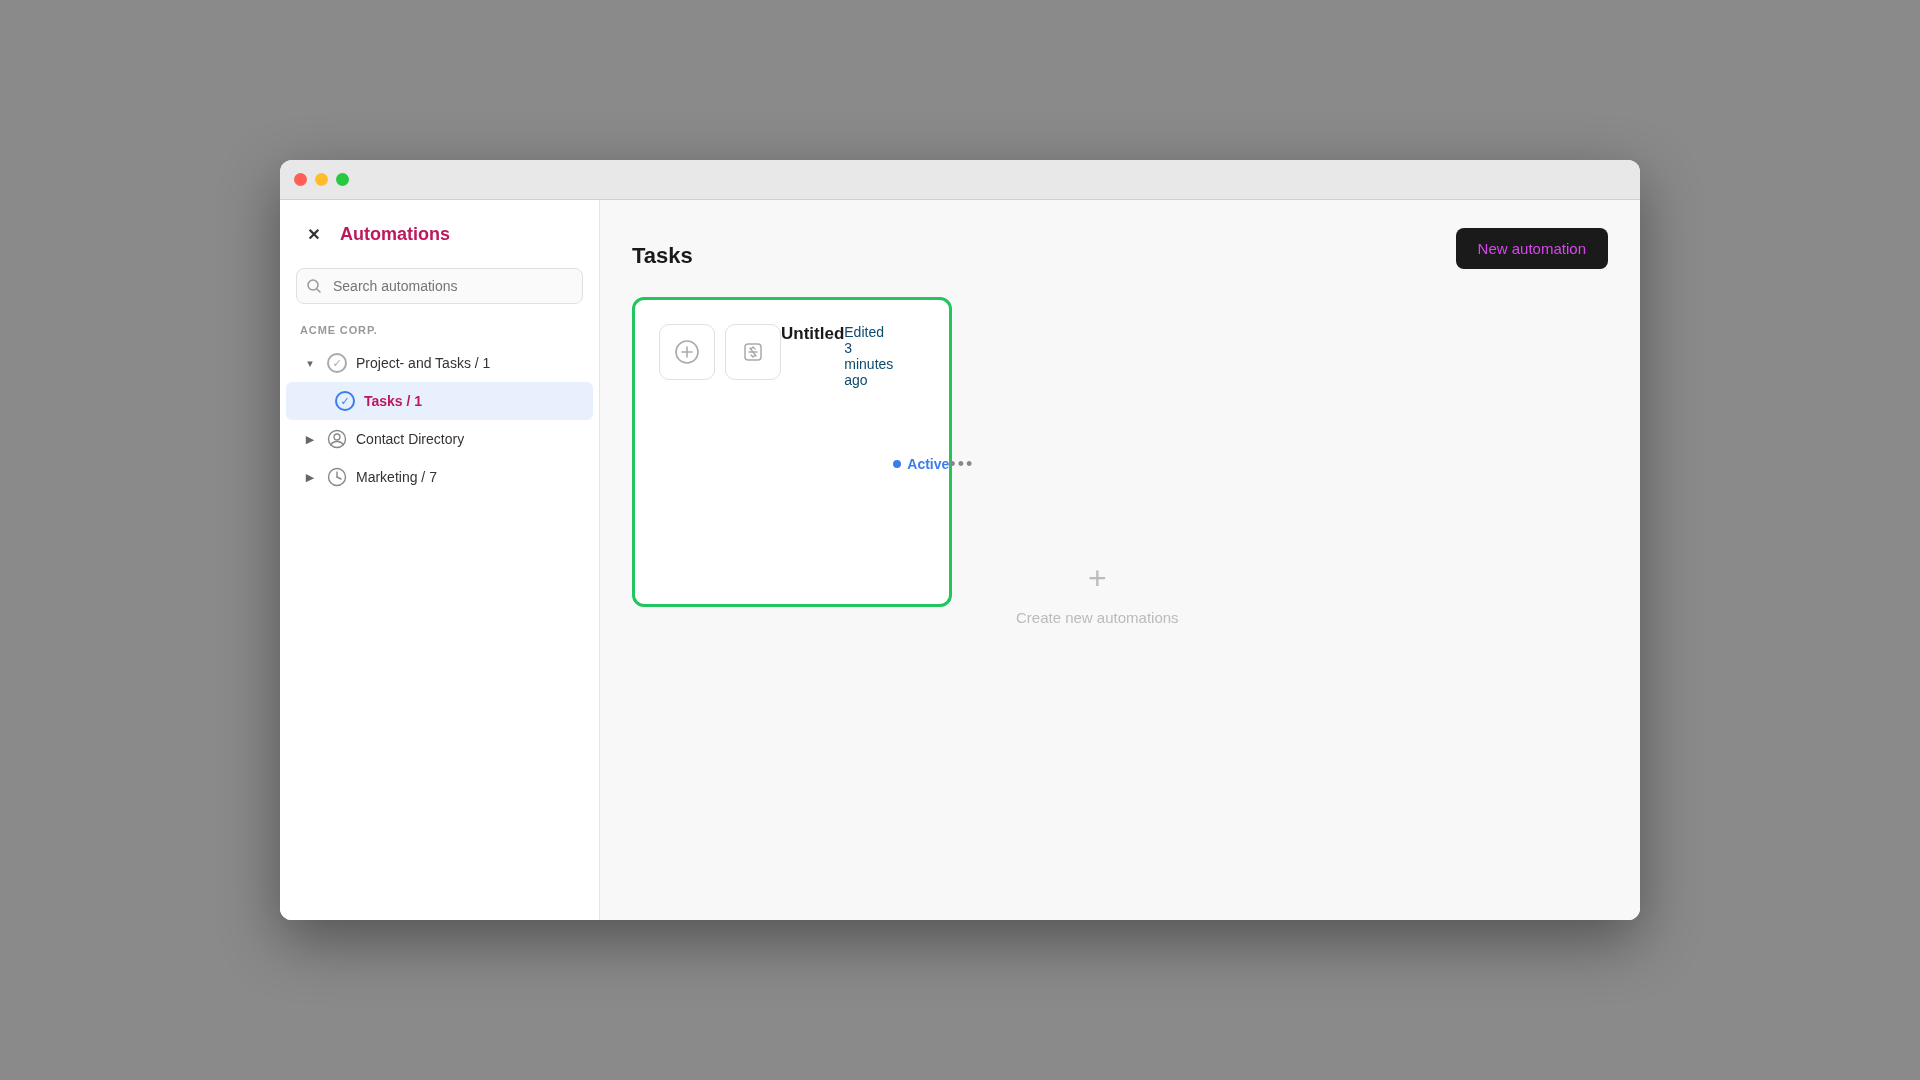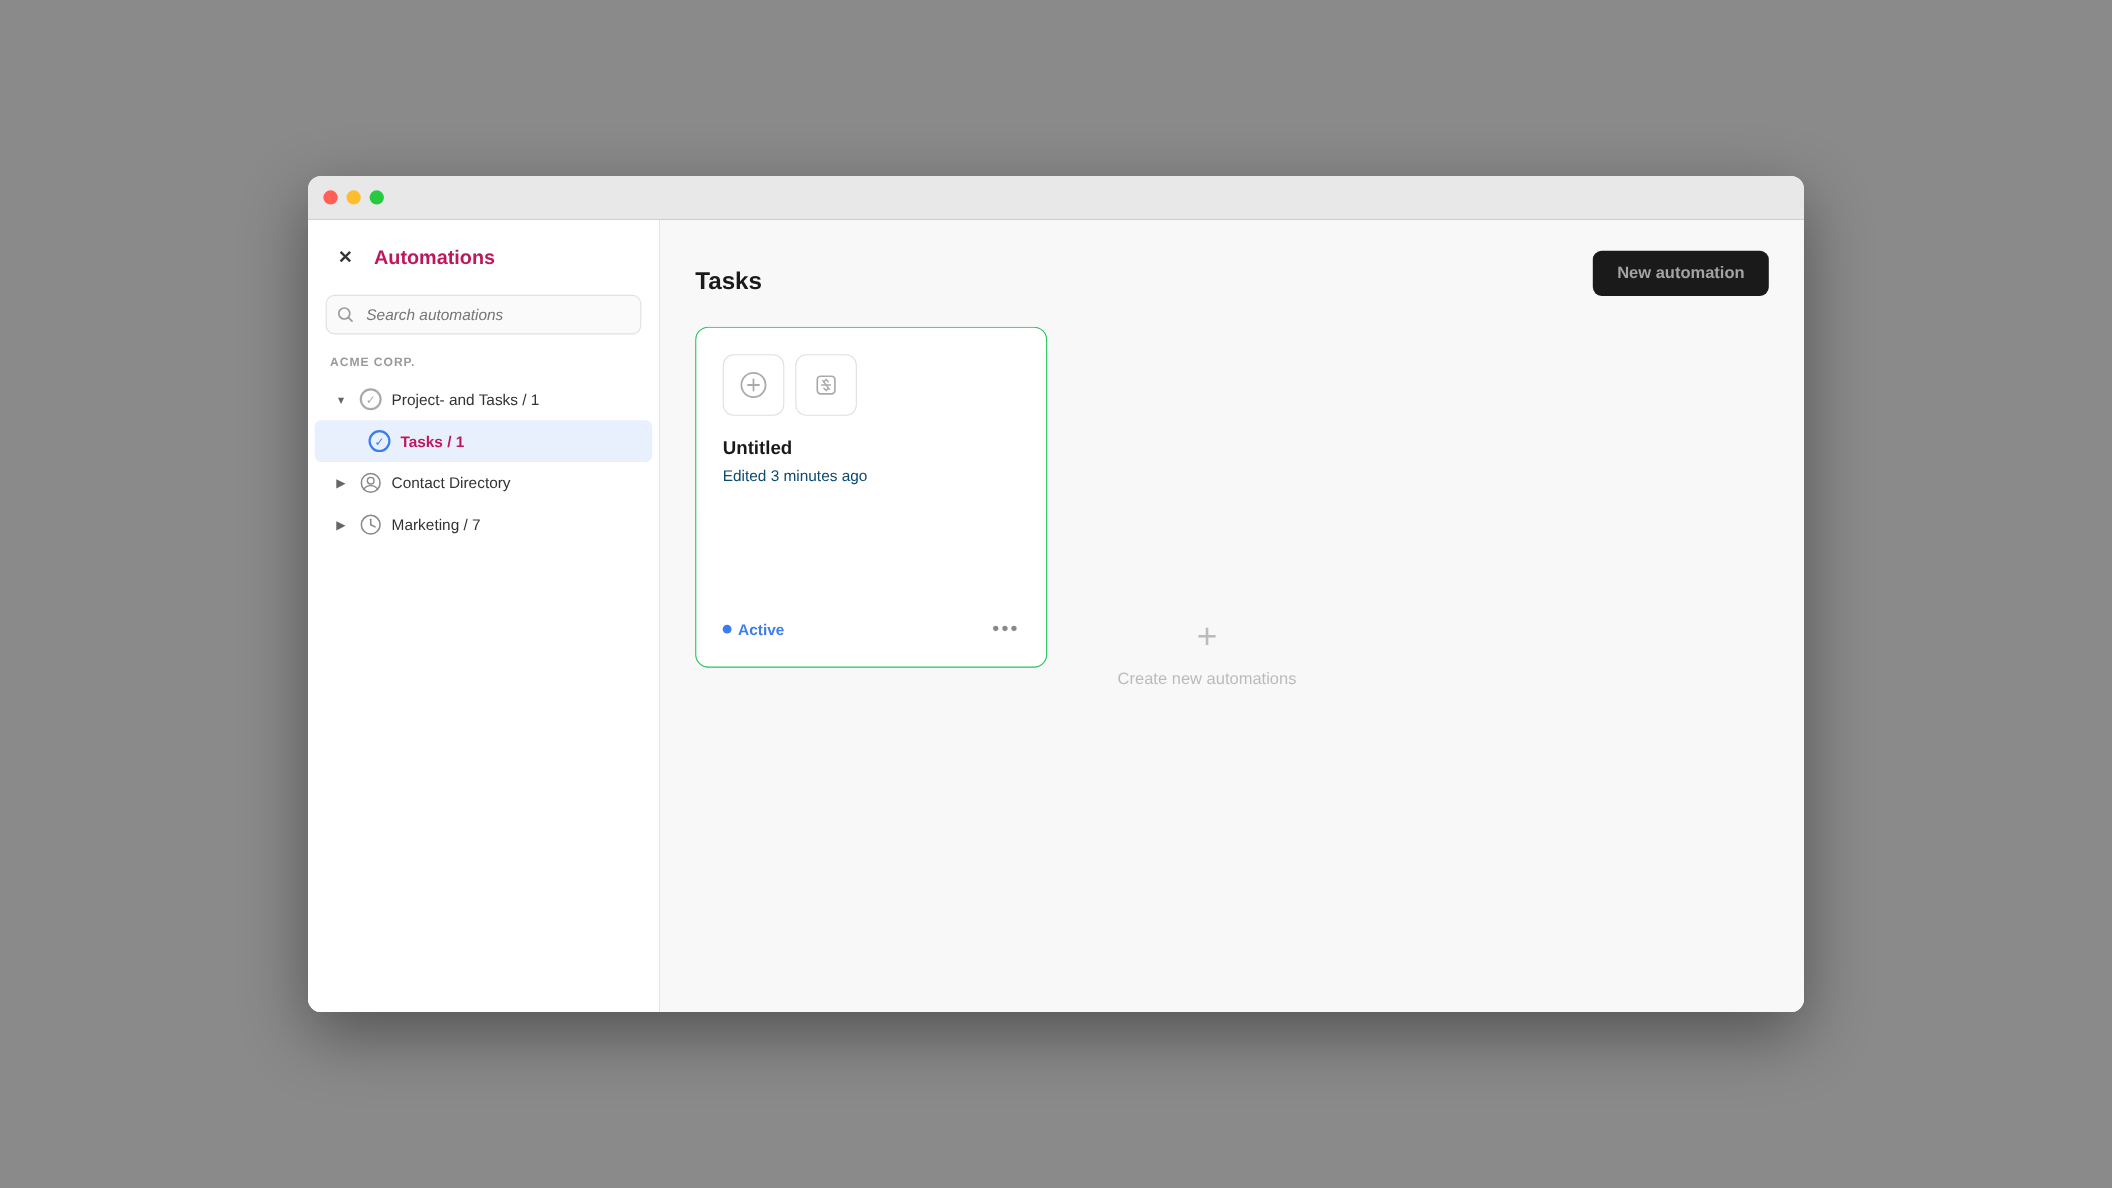--- a/index.html
+++ b/index.html
@@ -80,21 +80,20 @@
     }
     .search-input {
       width: 100%;
       padding: 9px 12px 9px 36px;
       border: 1px solid #e0e0e0;
       border-radius: 8px;
       font-size: 14px;
       color: #666;
       background: #fafafa;
       outline: none;
-      font-style: italic;
     }
     .search-icon-svg {
       position: absolute;
       left: 10px;
       top: 50%;
       transform: translateY(-50%);
       color: #999;
     }
     .section-label {
       font-size: 11px;
@@ -165,43 +164,43 @@
       padding: 28px 32px;
       background: #f8f8f8;
     }
     .main-title {
       font-size: 22px;
       font-weight: 700;
       color: #1a1a1a;
     }
     .new-automation-btn {
       background: #1a1a1a;
-      color: #a3a3a3;
+      color: #d946ef;
       border: none;
       border-radius: 8px;
       padding: 12px 22px;
       font-size: 15px;
-      font-weight: 700;
+      font-weight: 400;
       cursor: pointer;
     }
     .main-body {
       flex: 1;
       display: flex;
       padding: 0 32px 32px 32px;
       gap: 24px;
       overflow: auto;
     }
     .automation-card {
       background: #ffffff;
       border-radius: 12px;
-      border: 1px solid #22c55e;
+      border: 3px solid #22c55e;
       width: 320px;
       height: 310px;
       display: flex;
-      flex-direction: column;
+      flex-direction: row;
       padding: 24px;
       flex-shrink: 0;
     }
     .card-icons-row {
       display: flex;
       gap: 10px;
       margin-bottom: 20px;
     }
     .card-icon-box {
       width: 56px; height: 56px;

